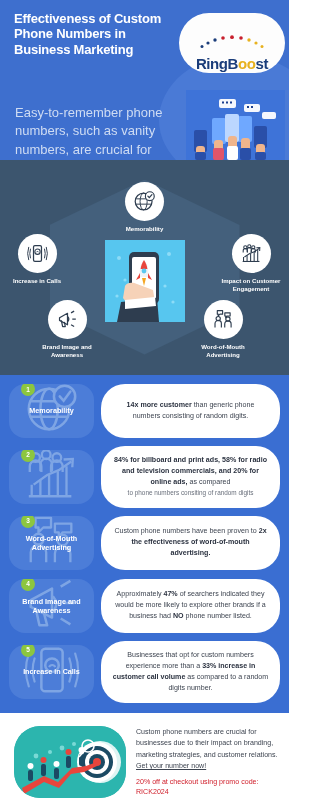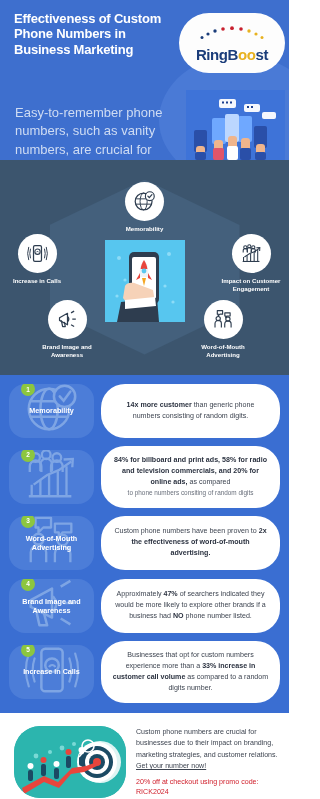--- a/index.html
+++ b/index.html
@@ -42,21 +42,21 @@
     color: #cfdcf3;
     font-size: 13px;
     line-height: 1.42;
   }
   .logo-card {
     position: absolute;
     right: 4px; top: 13px;
     width: 106px; height: 60px;
     background: #fdfdfd;
     border-radius: 34px;
-    display: flex; align-items: center; justify-content: center;
+    display: flex; align-items: flex-end; justify-content: center;
   }
   .logo-wrap { position: relative; width: 86px; height: 42px; }
   .logo-dots { position: absolute; left: 8px; top: 2px; width: 70px; height: 16px; }
   .logo-text {
     position: absolute; left: 0; bottom: 1px; width: 86px;
     text-align: center;
     font-size: 15px; font-weight: bold;
     color: #1b3d7a;
     letter-spacing: -0.4px;
   }

